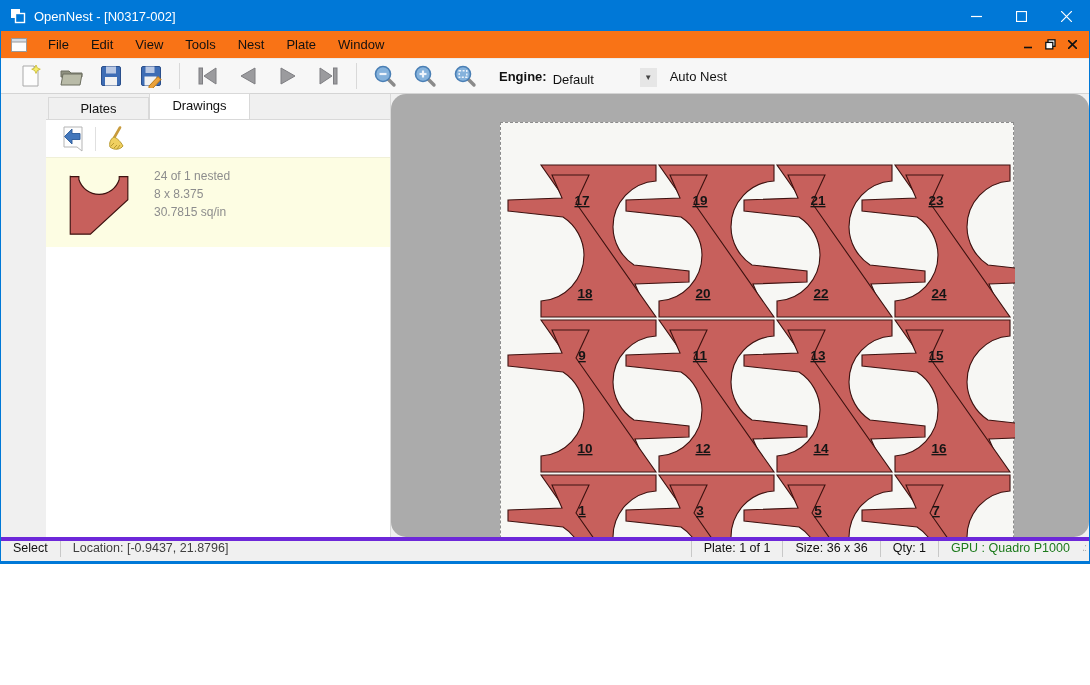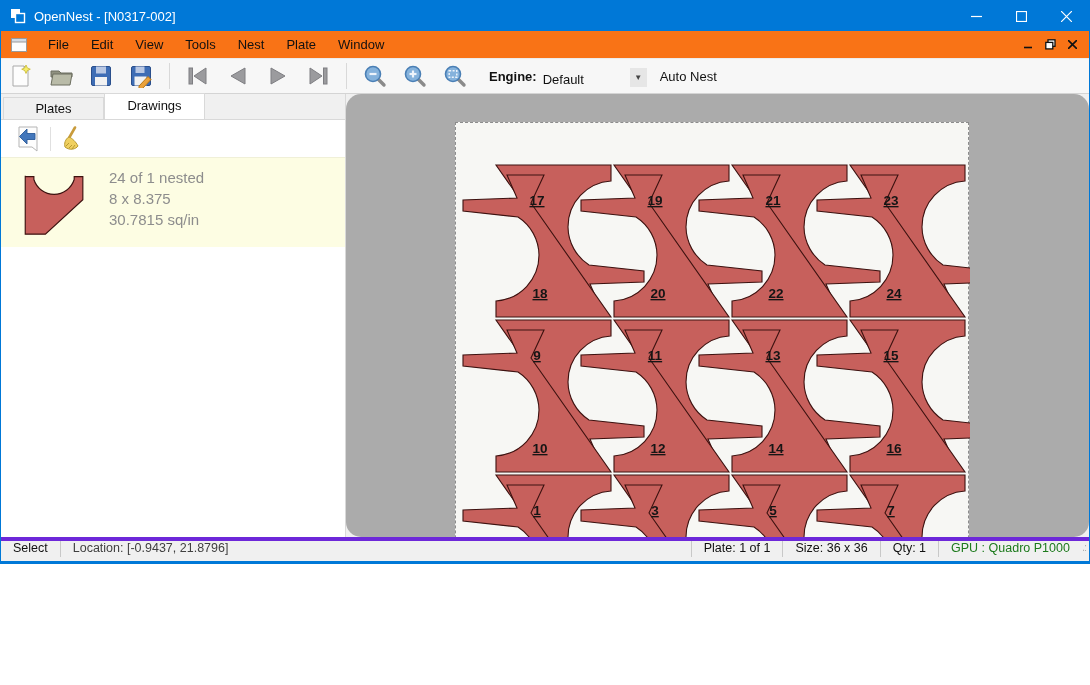--- a/index.html
+++ b/index.html
@@ -18,48 +18,48 @@
 
   
   .menubar { height:27px; background:#f97316; display:flex; align-items:center; flex:0 0 27px; }
   .mdi-doc-icon { width:16px; height:14px; margin:0 10px 0 10px; }
   .menu-item { font-size:13px; color:#111; padding:5px 11px; }
   .menubar .spacer { flex:1; }
   .mdi-btn { width:22px; height:20px; display:flex; align-items:center; justify-content:center; color:#111; }
 
   
   .toolbar { height:36px; background:#f7f7f7; border-top:1px solid #ececec; border-bottom:1px solid #d4d4d4;
-             display:flex; align-items:center; flex:0 0 36px; }
+             display:flex; align-items:center; flex:0 0 36px; padding-left:10px; }
   .tb-btn { width:30px; height:28px; margin:0 5px; display:flex; align-items:center; justify-content:center; }
   .tb-sep { width:1px; height:26px; background:#d9d9d9; margin:0 8px; }
   .engine-label { font-size:13px; font-weight:bold; color:#111; margin:0 6px 0 14px; }
   .engine-combo { width:104px; height:21px; display:flex; align-items:flex-end; font-size:13px; color:#111; }
   .engine-combo .val { flex:1; }
   .combo-arrow { width:17px; height:19px; background:#e6e6e6; display:flex; align-items:center; justify-content:center;
                  font-size:8px; color:#444; }
   .autonest-btn { font-size:13px; color:#111; padding:4px 9px; margin-left:4px; }
 
   
   .main { flex:1; display:flex; min-height:0; background:#f0f0f0; }
   .left-panel { width:345px; flex:0 0 345px; display:flex; flex-direction:column; background:#fff;
-                border-right:1px solid #d9d9d9; }
+                border-right:1px solid #d9d9d9;margin-left:45px; }
   .tabstrip { height:26px; flex:0 0 26px; background:#f0f0f0; display:flex; align-items:flex-end;
               border-bottom:1px solid #d9d9d9; padding-left:2px; }
   .tab { width:101px; text-align:center; font-size:13px; color:#111; }
   .tab.inactive { height:22px; line-height:21px; background:#f0f0f0; border:1px solid #d9d9d9; border-bottom:none; }
   .tab.active { height:26px; line-height:24px; background:#fff; border:1px solid #d9d9d9; border-bottom:none; position:relative; }
   .panel-toolbar { height:37px; flex:0 0 37px; background:#fff; display:flex; align-items:center; padding-left:13px; }
   .pt-btn { width:28px; height:28px; display:flex; align-items:center; justify-content:center; }
   .pt-sep { width:1px; height:24px; background:#e0e0e0; margin:0 8px; }
 
   .drawing-item { background:#fdfde3; border-top:1px solid #f0f0d8; display:flex; padding:7px 10px 8px 14px; }
   .thumb { width:80px; height:72px; flex:0 0 80px; margin-top:2px; }
   .item-text { margin-left:14px; }
   .item-title { font-size:13px; font-weight:bold; color:#151505; padding-top:3px; }
-  .item-line { font-size:15px; color:#8d8d8d; margin-top:4px; }
+  .item-line { font-size:12px; color:#8d8d8d; margin-top:4px; }
 
   .panel-rest { flex:1; background:#fff; }
 
   .canvas { flex:1; position:relative; background:#ababab; overflow:hidden;border-radius:15px; }
   .plate { position:absolute; left:109px; top:28px; width:514px; height:511px;
            background:#f7f7f4; border:1px dashed #8c8c8c; }
   .plate svg { position:absolute; left:0; top:0; }
   .offcut { position:absolute; right:0; bottom:0; width:36px; height:45px;
             border-left:1px dashed #a0a0a0; border-top:1px dashed #a0a0a0; }
 

